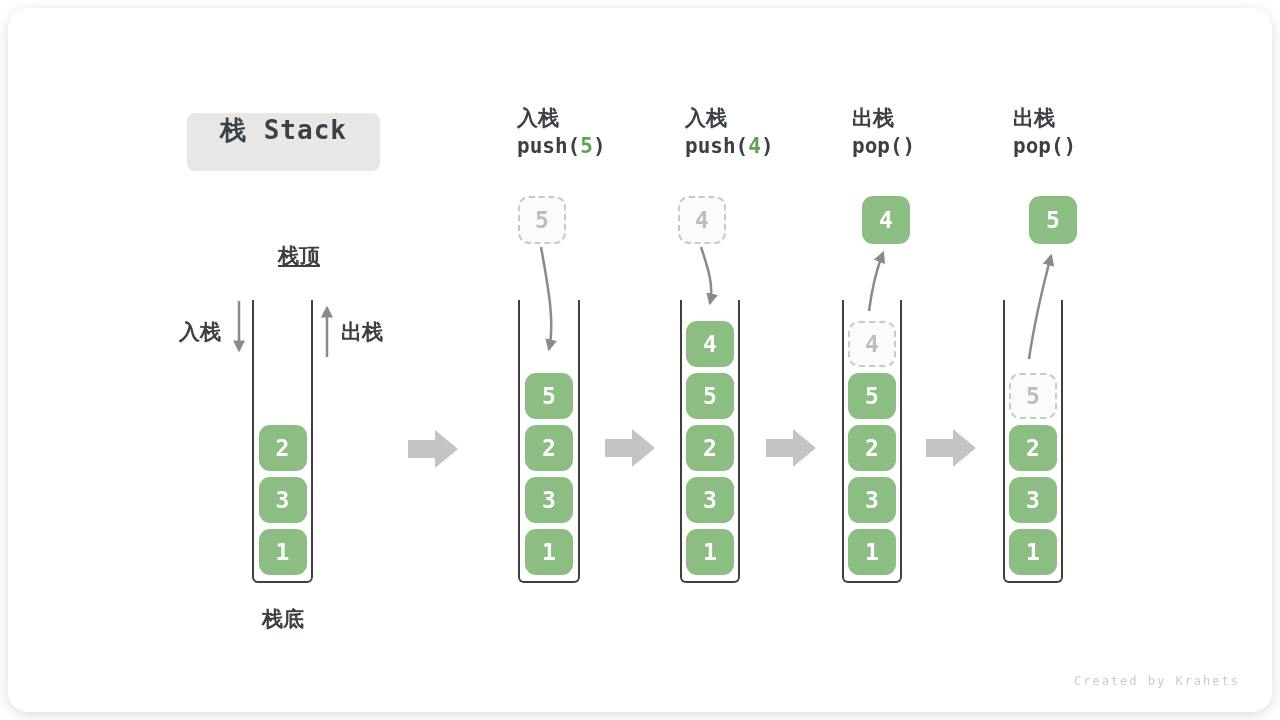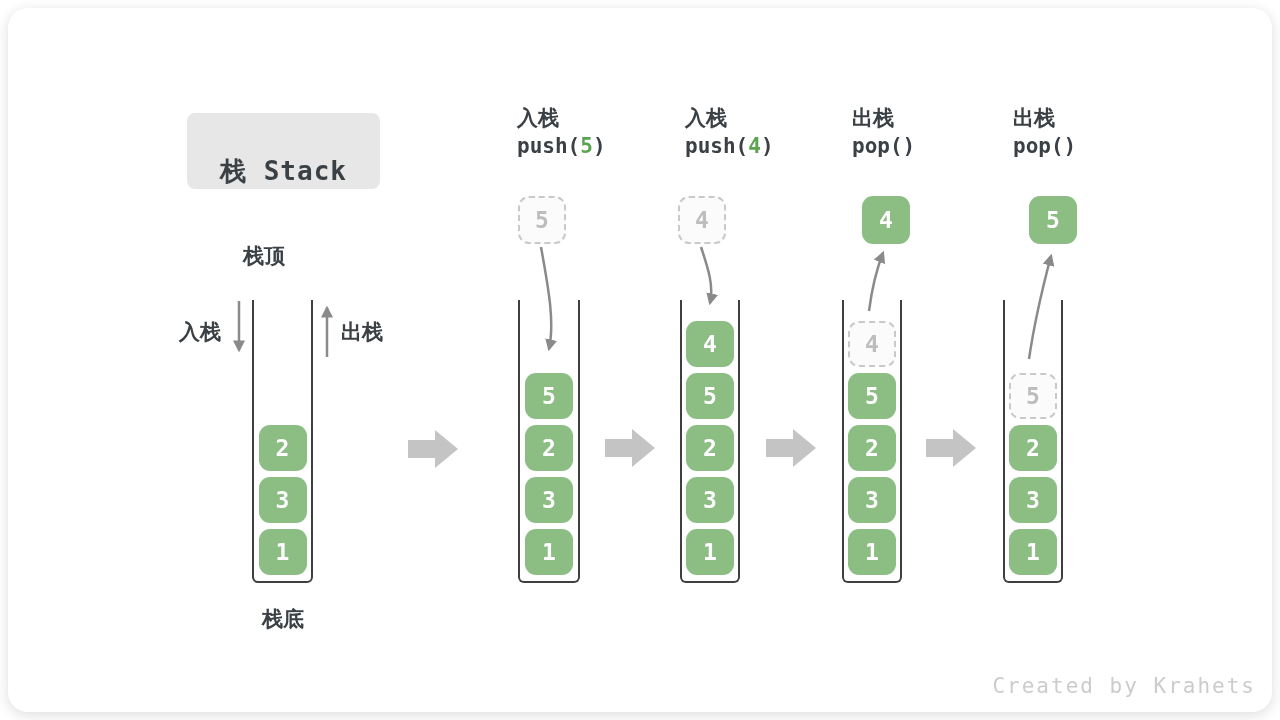--- a/index.html
+++ b/index.html
@@ -17,35 +17,35 @@
     --card-bg:#FFFFFF;
   }
   *{margin:0;padding:0;box-sizing:border-box;}
   html,body{width:1280px;height:720px;overflow:hidden;background:#fff;
     font-family:"Liberation Sans",sans-serif;}
   .canvas{position:relative;width:1280px;height:720px;}
   .card{position:absolute;left:8px;top:8px;right:8px;bottom:8px;
     background:var(--card-bg);border-radius:20px;
     box-shadow:0 3px 14px rgba(0,0,0,0.14);}
   
-  .title-badge{position:absolute;left:179px;top:105px;width:193px;height:76px;
+  .title-badge{position:absolute;left:179px;top:105px;width:193px;height:58px;
     background:var(--badge-bg);border-radius:8px;display:flex;
-    align-items:flex-end;justify-content:center;}
+    align-items:flex-start;justify-content:center;}
   .title-badge span{font-family:"DejaVu Sans Mono",monospace;font-weight:bold;
     font-size:26px;color:var(--dark-text);letter-spacing:1px;}
   
   .op{position:absolute;top:96px;}
   .op-cjk{font-size:21px;font-weight:bold;color:var(--dark-text);line-height:28px;}
   .op-code{font-family:"DejaVu Sans Mono",monospace;font-size:21px;font-weight:600;
     color:var(--dark-text);line-height:28px;}
   .op-code .arg{color:var(--arg-green);font-weight:bold;}
   .op0{left:509px}.op1{left:677px}.op2{left:844px}.op3{left:1005px}
   
   .legend{position:absolute;font-size:21px;font-weight:bold;color:var(--dark-text);}
-  .lg-top{left:235px;top:234px;width:66px;}
+  .lg-top{left:258px;top:234px;width:66px;text-align:center;text-decoration:underline;}
   .lg-bottom{left:242px;top:597px;width:66px;text-align:center;}
   .lg-push{left:171px;top:310px;}
   .lg-pop{left:333px;top:310px;}
   
   .stack{position:absolute;top:292px;height:283px;
     border-left:2px solid var(--wall);border-right:2px solid var(--wall);
     border-bottom:2px solid var(--wall);
     border-bottom-left-radius:6px;border-bottom-right-radius:6px;}
   .s0{left:244px;width:61px}
   .s1{left:510px;width:62px}
@@ -64,22 +64,22 @@
     font-family:"DejaVu Sans Mono",monospace;font-size:23px;
     display:flex;align-items:center;justify-content:center;}
   .float-box.ghost{background:var(--ghost-bg);border:2px dashed var(--ghost-border);
     color:var(--ghost-text);font-weight:600;}
   .float-box.solid{background:var(--block-green);color:#fff;font-weight:bold;}
   .f-push5{left:510px}.f-push4{left:670px}.f-pop4{left:854px}.f-pop5{left:1021px}
   
   svg.overlay{position:absolute;left:0;top:0;width:1264px;height:704px;
     pointer-events:none;}
   
-  .watermark{position:absolute;right:16px;top:666px;
-    font-family:"DejaVu Sans Mono",monospace;font-size:21px;
+  .watermark{position:absolute;right:32px;top:666px;
+    font-family:"DejaVu Sans Mono",monospace;font-size:12px;
     color:var(--watermark);letter-spacing:2px;}
 </style>
 </head>
 <body>
 
 <div class="canvas">
   <div class="card">
 
     <div class="title-badge">
       <span>栈 Stack</span>

